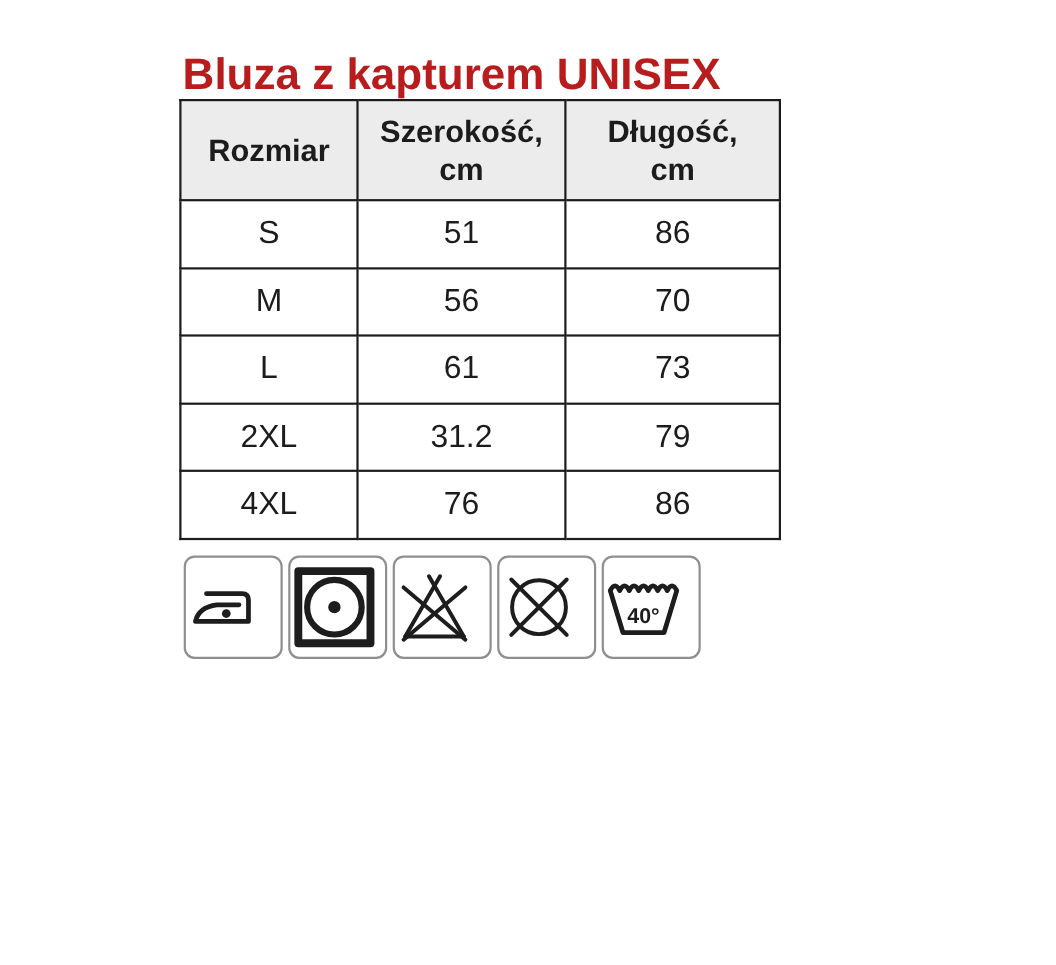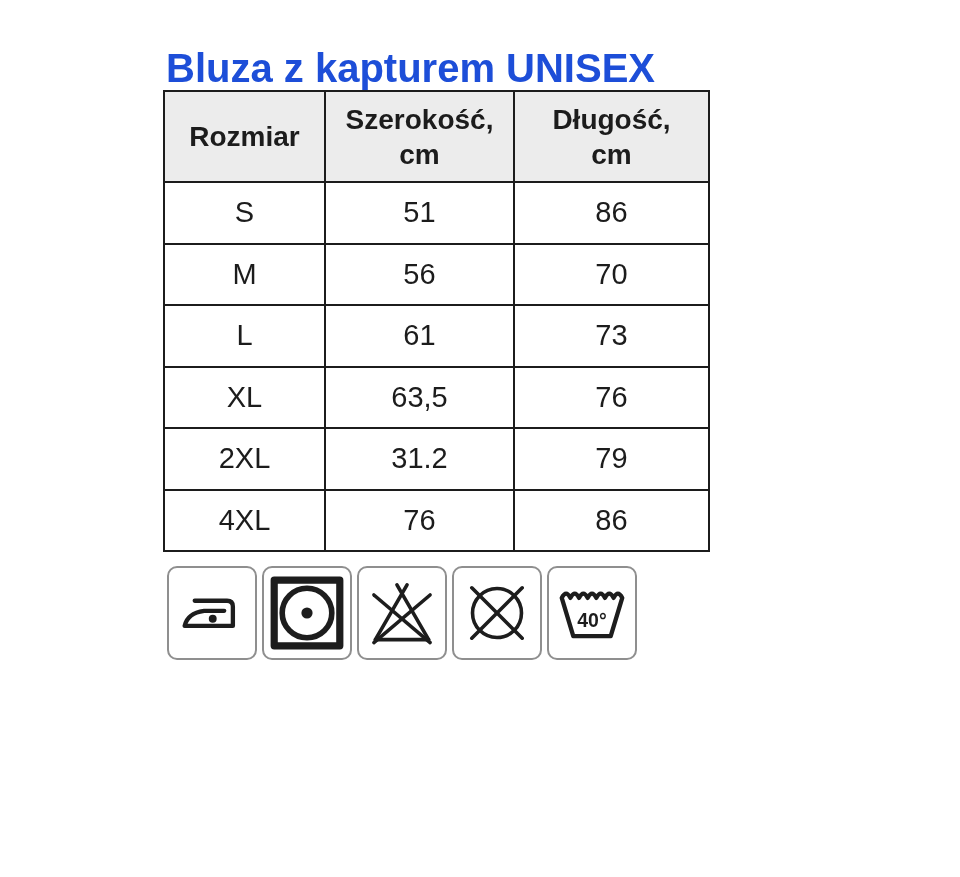--- a/index.html
+++ b/index.html
@@ -18,21 +18,21 @@
   .content {
     position: absolute;
     left: 163px;
     top: 0;
   }
   .page-title {
     margin: 46px 0 0 3px;
     font-size: 40px;
     line-height: 1.1;
     font-weight: bold;
-    color: #1d4ed8;
+    color: #b91c1c;
     white-space: nowrap;
   }
   table.size-table {
     border-collapse: collapse;
     margin-top: 0;
     table-layout: fixed;
   }
   .size-table th,
   .size-table td {
     border: 2px solid #1c1c1c;
@@ -66,21 +66,21 @@
   }
   .care-icon {
     width: 90px;
     height: 94px;
     box-sizing: border-box;
     border: 2px solid #8f8f8f;
     border-radius: 10px;
     background: #ffffff;
     display: flex;
     align-items: center;
-    justify-content: center;
+    justify-content: flex-start;
   }
   .care-icon svg {
     width: 72px;
     height: 76px;
     display: block;
   }
   .care-icon.frame-heavy svg {
     width: 80px;
     height: 80px;
   }
@@ -129,25 +129,20 @@
         <td>M</td>
         <td>56</td>
         <td>70</td>
       </tr>
       <tr>
         <td>L</td>
         <td>61</td>
         <td>73</td>
       </tr>
       <tr>
-        <td>XL</td>
-        <td>63,5</td>
-        <td>76</td>
-      </tr>
-      <tr>
         <td>2XL</td>
         <td>31.2</td>
         <td>79</td>
       </tr>
       <tr>
         <td>4XL</td>
         <td>76</td>
         <td>86</td>
       </tr>
     </tbody>

